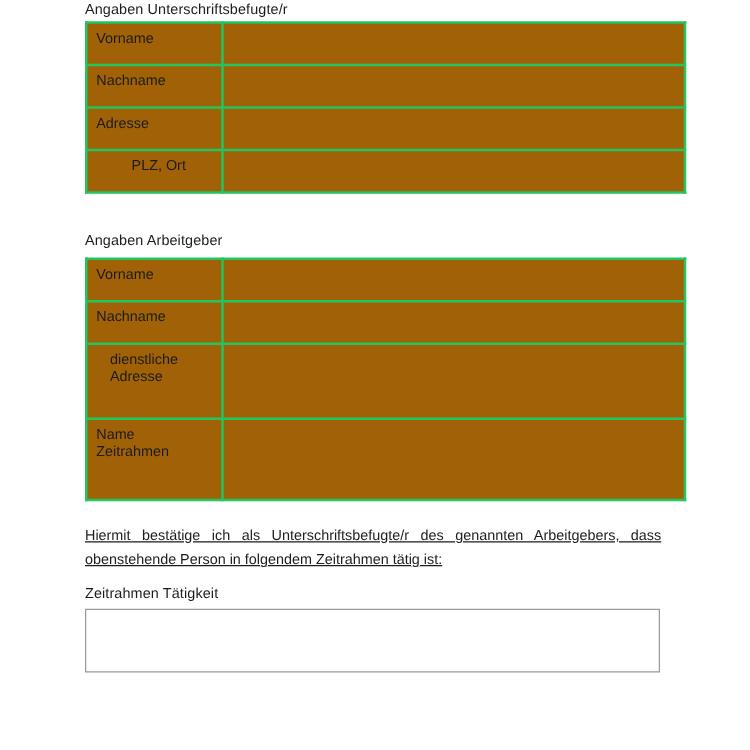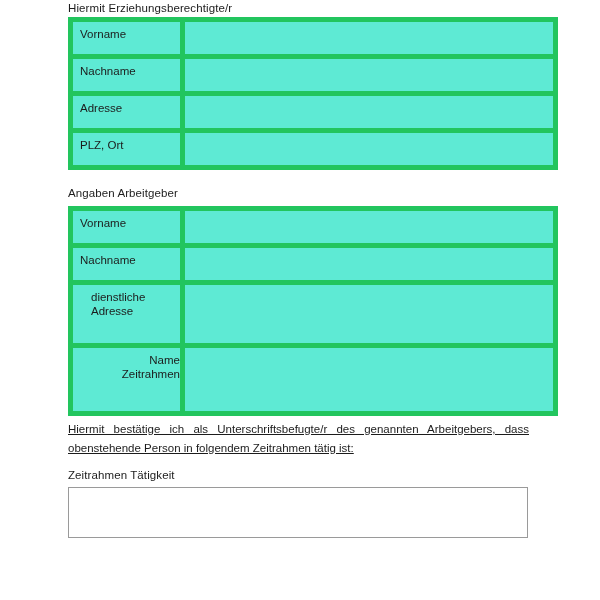--- a/index.html
+++ b/index.html
@@ -36,24 +36,24 @@
   
   .form-table {
     position: absolute;
     left: 68px;
     width: 460px;
     border-collapse: collapse;
     table-layout: fixed;
     background: #ffffff;
   }
   .form-table td {
-    border: 5px solid #22c55e;
+    border: 2px solid #22c55e;
     padding: 0;
     vertical-align: top;
-    background: #5eead4;
+    background: #a16207;
   }
   .form-table td.label-cell {
     width: 100px;
     padding: 5px 0 0 7px;
     font-size: 11.5px;
     line-height: 14px;
     color: #1c1c1c;
   }
   .form-table td.value-cell {
     width: 359px;
@@ -92,38 +92,38 @@
     color: #1c1c1c;
     padding: 5px 6px 0 6px;
     overflow: hidden;
   }
 </style>
 </head>
 <body>
 
 <div class="page">
 
-  <div class="section-heading" style="top:2px;">Hiermit Erziehungsberechtigte/r</div>
+  <div class="section-heading" style="top:2px;">Angaben Unterschriftsbefugte/r</div>
 
   <table class="form-table" style="top:17px;">
     <tbody>
       <tr>
         <td class="label-cell" style="height:27px;">Vorname</td>
         <td class="value-cell"></td>
       </tr>
       <tr>
         <td class="label-cell" style="height:27px;">Nachname</td>
         <td class="value-cell"></td>
       </tr>
       <tr>
         <td class="label-cell" style="height:27px;">Adresse</td>
         <td class="value-cell"></td>
       </tr>
       <tr>
-        <td class="label-cell" style="height:27px;">PLZ, Ort</td>
+        <td class="label-cell" style="height:27px;text-align:center;">PLZ, Ort</td>
         <td class="value-cell"></td>
       </tr>
     </tbody>
   </table>
 
   <div class="section-heading" style="top:187px;">Angaben Arbeitgeber</div>
 
   <table class="form-table" style="top:206px;">
     <tbody>
       <tr>
@@ -139,21 +139,21 @@
         <td class="value-cell"></td>
       </tr>
       <tr>
         <td class="label-cell" style="height:53px;padding-left:18px;">
           <span class="label-line">dienstliche</span>
           <span class="label-line">Adresse</span>
         </td>
         <td class="value-cell"></td>
       </tr>
       <tr>
-        <td class="label-cell" style="height:58px;text-align:right;">
+        <td class="label-cell" style="height:58px;">
           <span class="label-line">Name</span>
           <span class="label-line">Zeitrahmen</span>
         </td>
         <td class="value-cell"></td>
       </tr>
     </tbody>
   </table>
 
   <p class="confirm-paragraph" style="top:408px;">Hiermit bestätige ich als Unterschriftsbefugte/r des genannten Arbeitgebers, dass obenstehende Person in folgendem Zeitrahmen tätig ist:</p>
 

